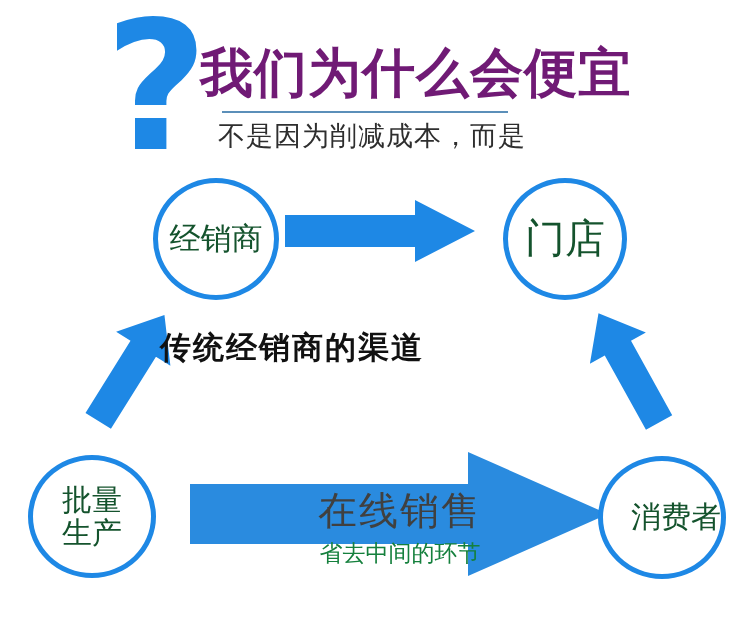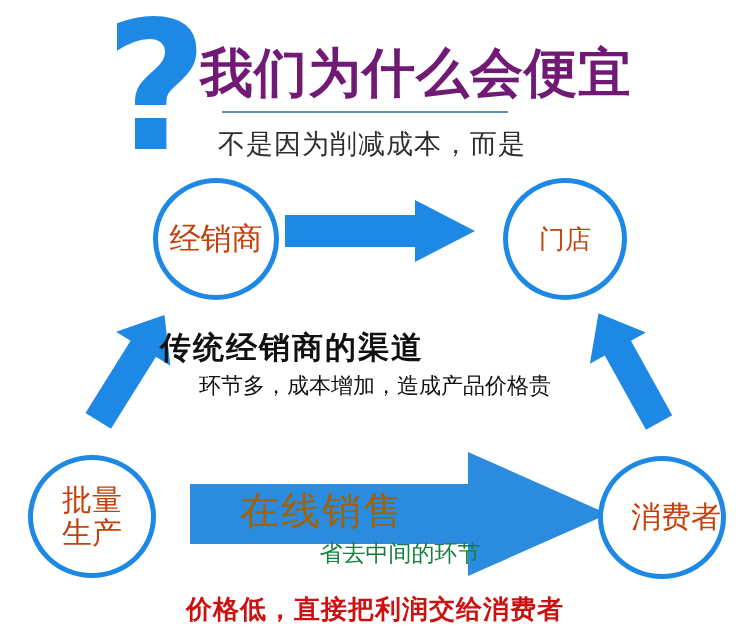--- a/index.html
+++ b/index.html
@@ -48,50 +48,50 @@
   }
   #title-underline {
     left: 222px;
     top: 111px;
     width: 286px;
     height: 2px;
     background: #5b8fb9;
   }
   #subtitle {
     left: 218px;
-    top: 126px;
+    top: 118px;
     width: 420px;
     font-size: 27px;
     color: #2e2e2e;
     letter-spacing: 1px;
     white-space: nowrap;
   }
 
   
   .node-circle {
     border: 5px solid #1E88E5;
     border-radius: 50%;
     background: #ffffff;
     box-sizing: border-box;
     display: flex;
     align-items: center;
     justify-content: center;
     text-align: center;
-    color: #c2410c;
+    color: #14532d;
     z-index: 5;
   }
   .node-label { line-height: 1.08; white-space: pre-line; }
 
   #node-distributor { left: 153px; top: 178px;  width: 126px; height: 122px; }
   #node-store       { left: 503px; top: 178px;  width: 124px; height: 122px; }
   #node-production  { left: 28px;  top: 455px;  width: 128px; height: 123px; }
   #node-consumer    { left: 598px; top: 456px;  width: 128px; height: 123px; justify-content: flex-end; }
 
   #node-distributor .node-label { font-size: 31px; }
-  #node-store .node-label       { font-size: 26px; }
+  #node-store .node-label       { font-size: 40px; }
   #node-production .node-label  { font-size: 30px; }
   #node-consumer .node-label    { font-size: 30px; }
 
   
   .arrow-svg { position: absolute; overflow: visible; }
 
   #arrow-top-right   { left: 285px; top: 200px; }
   #arrow-left-up     { left: 60px;  top: 280px; }
   #arrow-right-up    { left: 560px; top: 280px; }
   #arrow-bottom-big  { left: 190px; top: 452px; }
@@ -115,23 +115,23 @@
     font-size: 22px;
     color: #111111;
     letter-spacing: 0px;
     white-space: nowrap;
   }
 
   #online-sales-label {
     left: 240px;
     top: 484px;
     width: 320px;
-    text-align: left;
+    text-align: center;
     font-size: 39px;
-    color: #a16207;
+    color: #404040;
     letter-spacing: 2px;
     white-space: nowrap;
     z-index: 6;
   }
   #online-sales-sub {
     left: 240px;
     top: 538px;
     width: 320px;
     text-align: center;
     font-size: 23px;
@@ -196,21 +196,19 @@
     <span class="node-label">批量
 生产</span>
   </div>
 
   <div class="abs node-circle" id="node-consumer">
     <span class="node-label">消费者</span>
   </div>
 
   <div class="abs" id="traditional-title">传统经销商的渠道</div>
 
-  <div class="abs" id="traditional-sub">环节多，成本增加，造成产品价格贵</div>
 
   <div class="abs" id="online-sales-label">在线销售</div>
 
   <div class="abs" id="online-sales-sub">省去中间的环节</div>
 
-  <div class="abs" id="bottom-red-note">价格低，直接把利润交给消费者</div>
 
 </div>
 
 </body></html>

